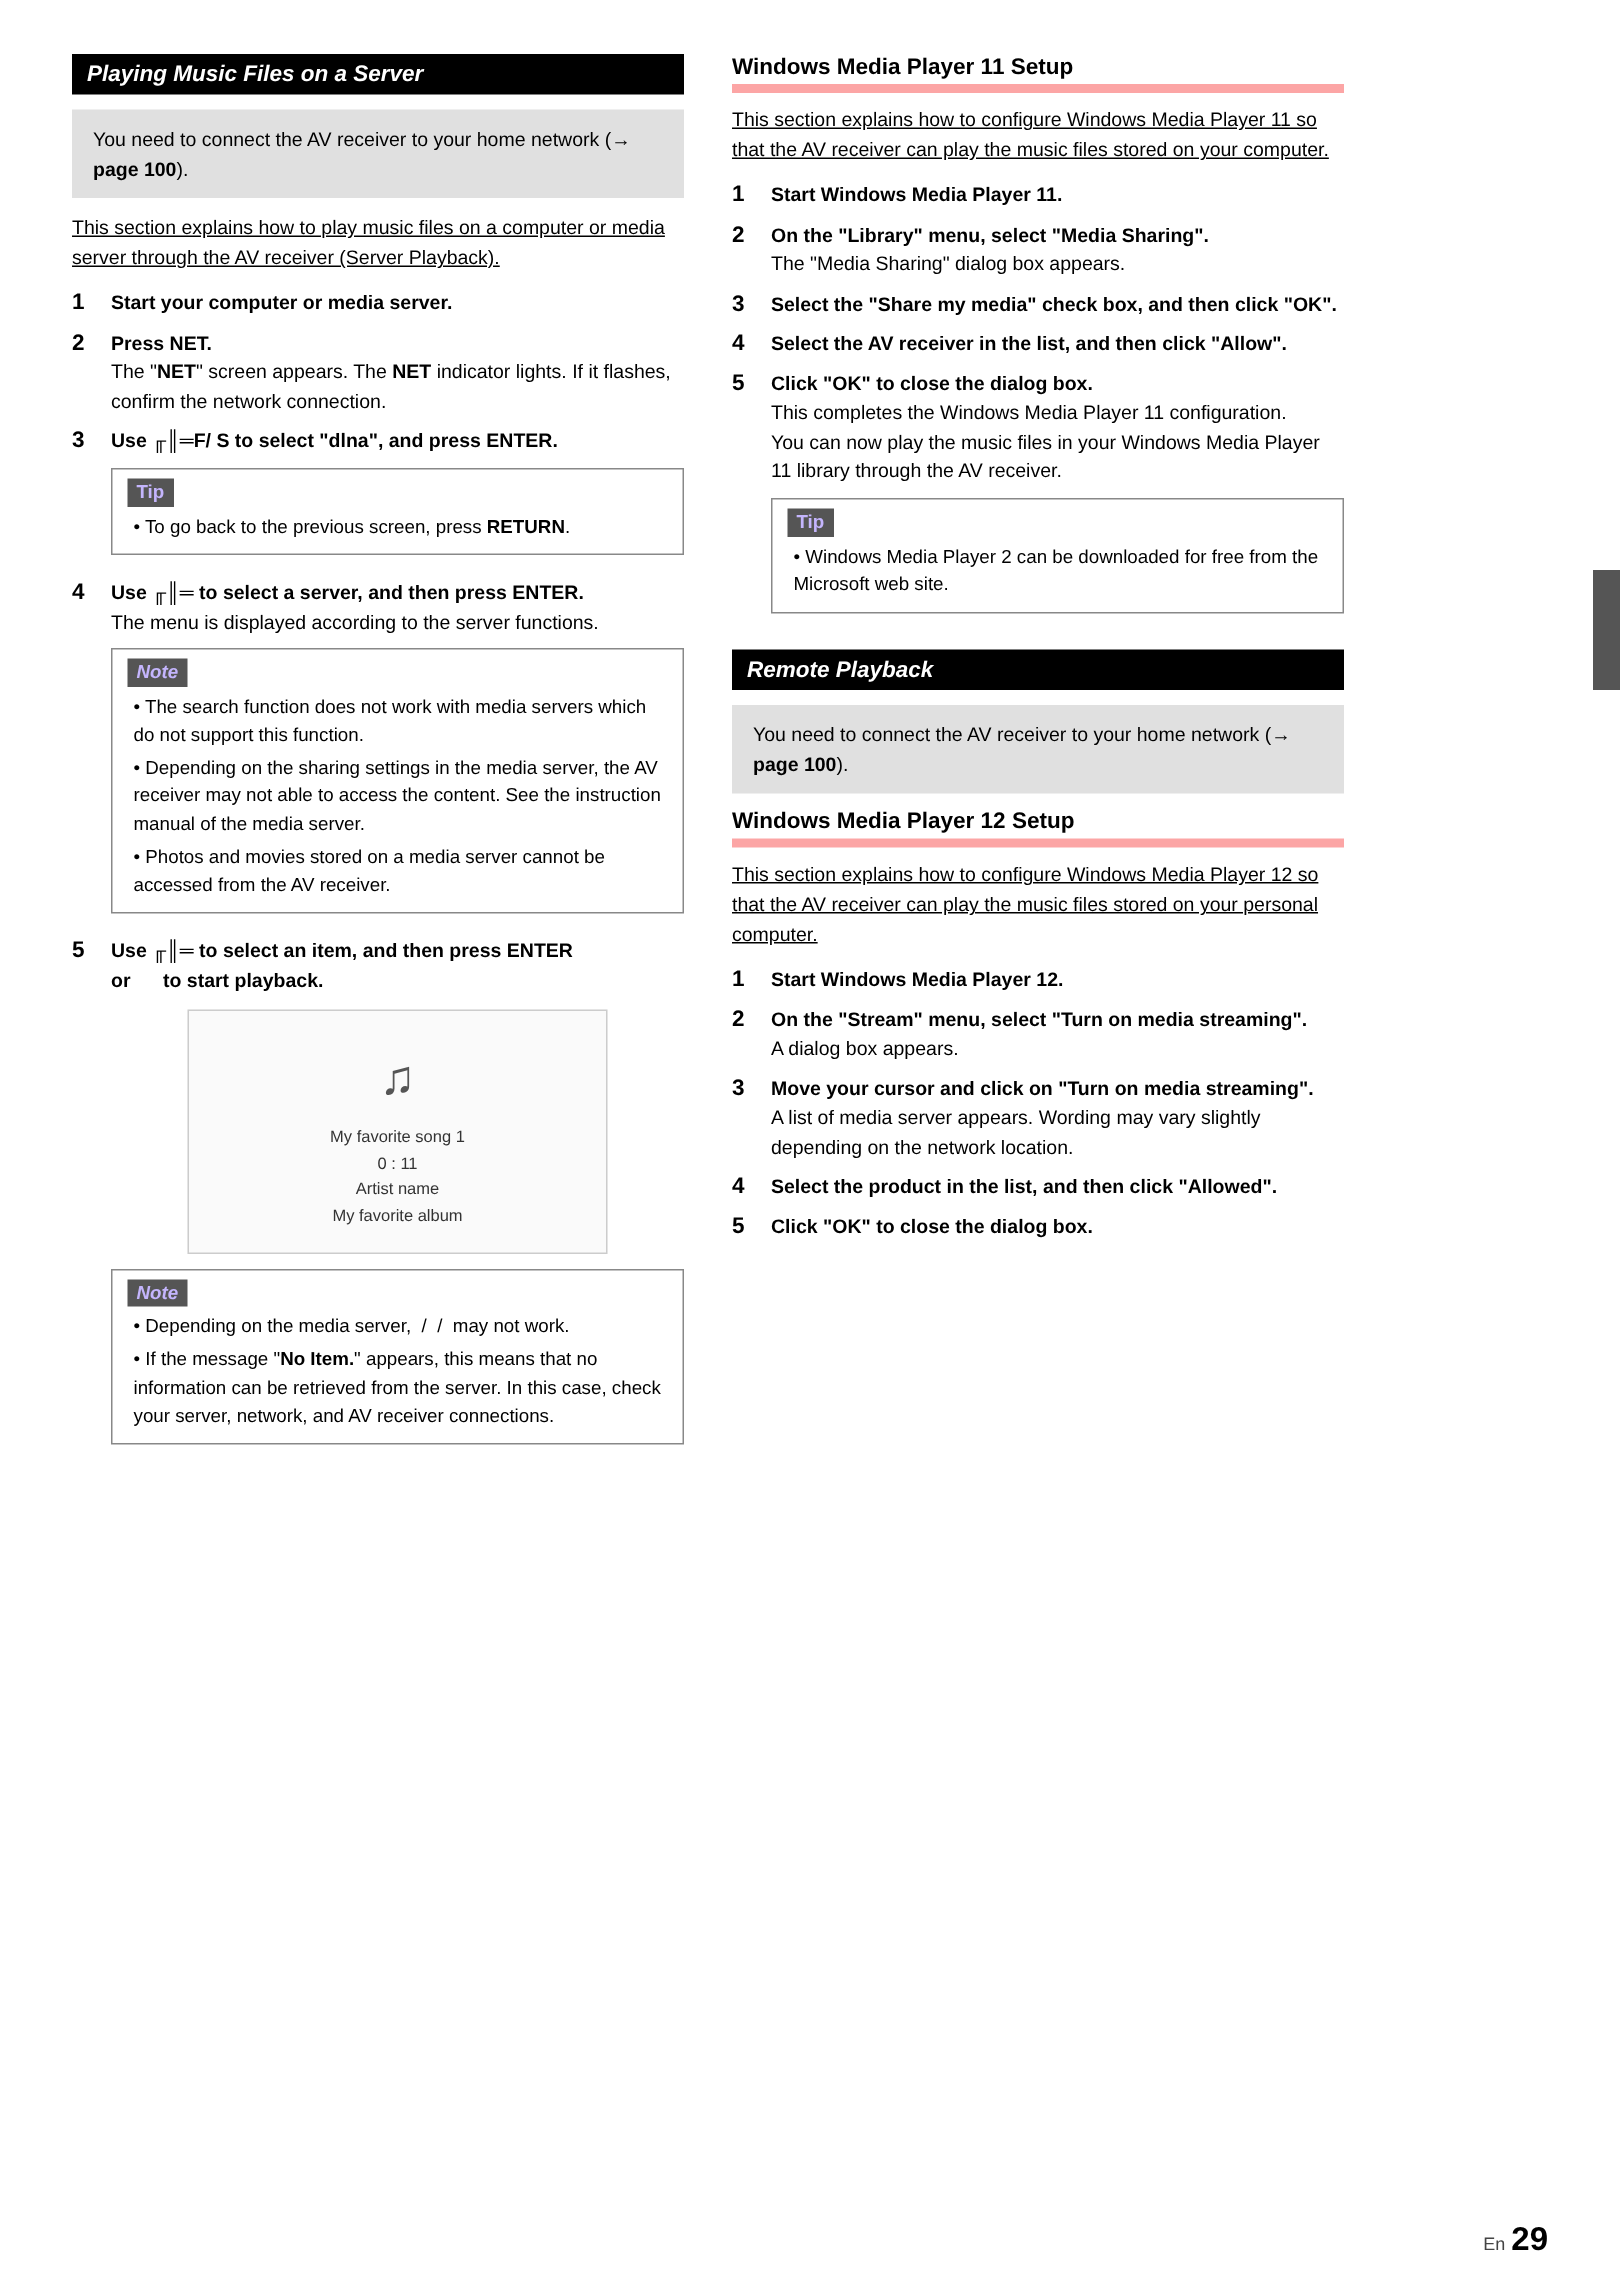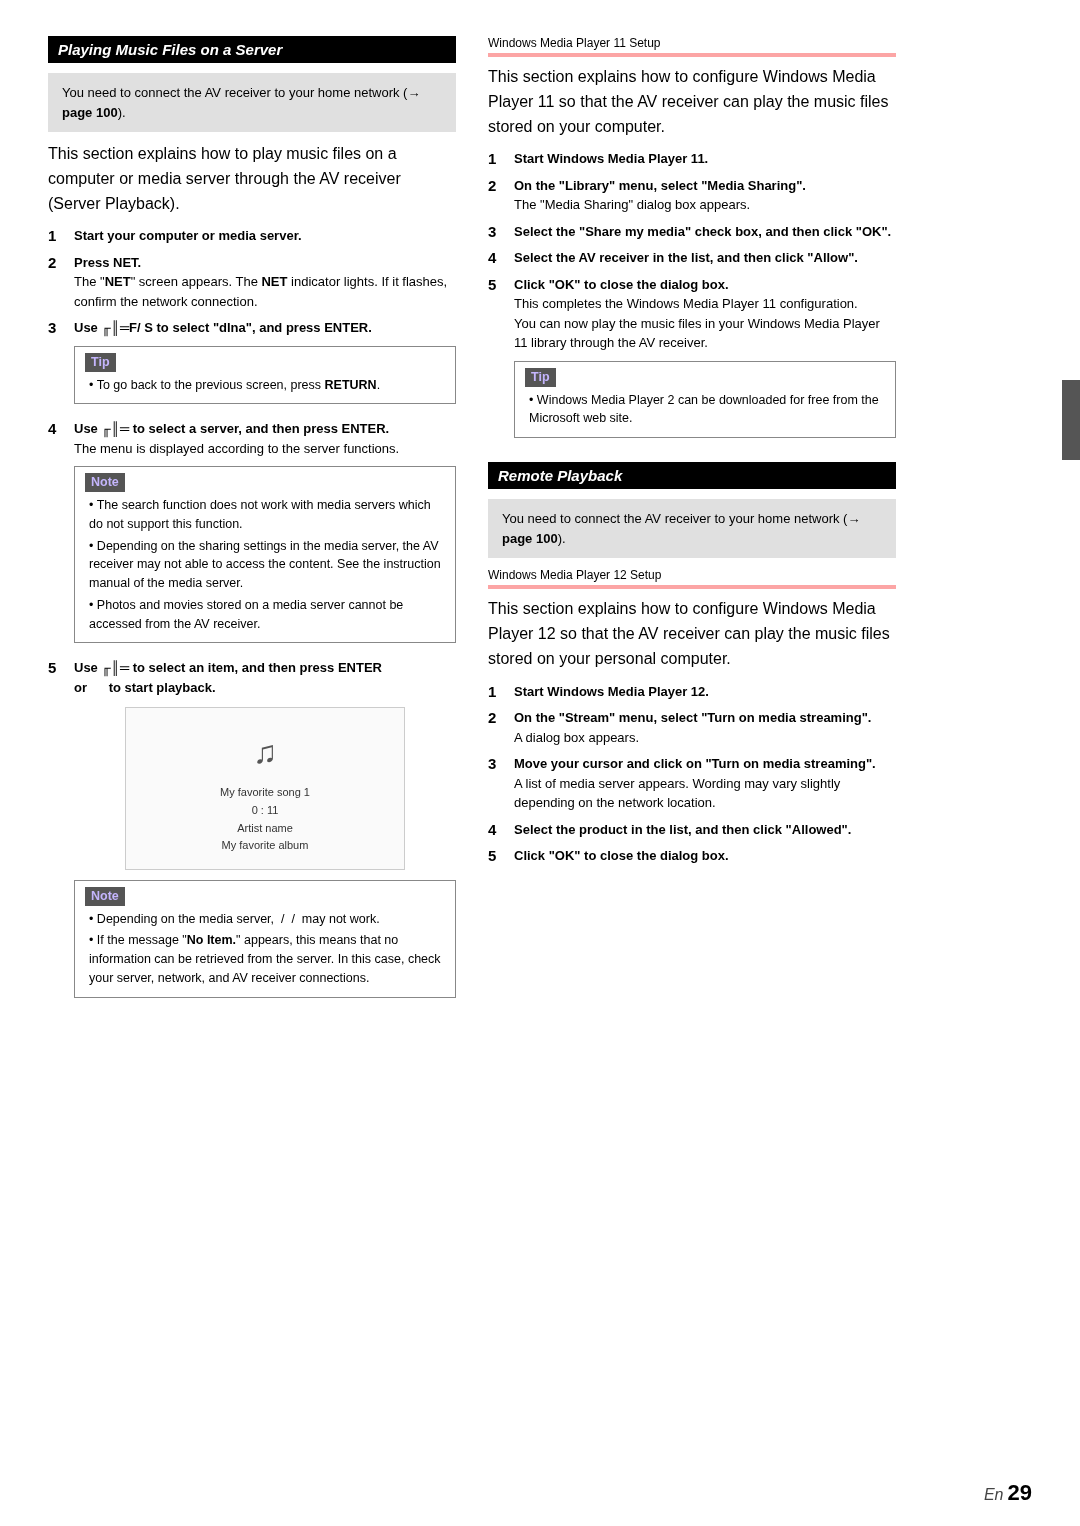--- a/index.html
+++ b/index.html
@@ -36,23 +36,23 @@
     .section-header-black {
       background: #000;
       color: #fff;
       font-style: italic;
       font-weight: bold;
       font-size: 15px;
       padding: 5px 10px;
       margin-bottom: 10px;
     }
     .section-header-underline {
-      font-size: 12px;
-      font-weight: normal;
-      border-bottom: 4px solid #fca5a5;
+      font-size: 15px;
+      font-weight: bold;
+      border-bottom: 6px solid #fca5a5;
       margin-bottom: 8px;
       padding-bottom: 3px;
     }
     
     .info-box {
       background: #e0e0e0;
       border: none;
       padding: 10px 14px;
       margin-bottom: 10px;
       font-size: 13px;
@@ -101,37 +101,39 @@
       color: #c4b5fd;
       display: inline-block;
       padding: 0 6px;
       margin-bottom: 4px;
     }
     .tip-box .box-label {
       background: #555;
     }
     .note-box .box-label {
       background: #555;
+      font-style: italic;
     }
     .bullet-list {
       list-style: none;
       padding-left: 4px;
     }
     .bullet-list li::before {
       content: "• ";
     }
     .bullet-list li {
       margin-bottom: 3px;
       line-height: 1.5;
     }
     
     .intro-text {
       margin-bottom: 10px;
       line-height: 1.55;
-      font-size: 16px;
+      font-size: 13px;
+      text-decoration: underline;
     }
     
     .player-box {
       border: 1px solid #ccc;
       width: 280px;
       margin: 10px auto;
       padding: 20px 10px 14px 10px;
       text-align: center;
       background: #fafafa;
     }
@@ -147,23 +149,22 @@
     }
     .bottom-right {
       position: absolute;
       bottom: 20px;
       right: 48px;
       display: flex;
       align-items: baseline;
       gap: 4px;
     }
     .en-label {
-      font-size: 16px;
+      font-size: 12px;
       color: #444;
-      font-style: italic;
     }
     .page-num-big {
       font-size: 22px;
       font-weight: bold;
     }
     .bold { font-weight: bold; }
     
     .side-tab {
       position: absolute;
       right: 0;

